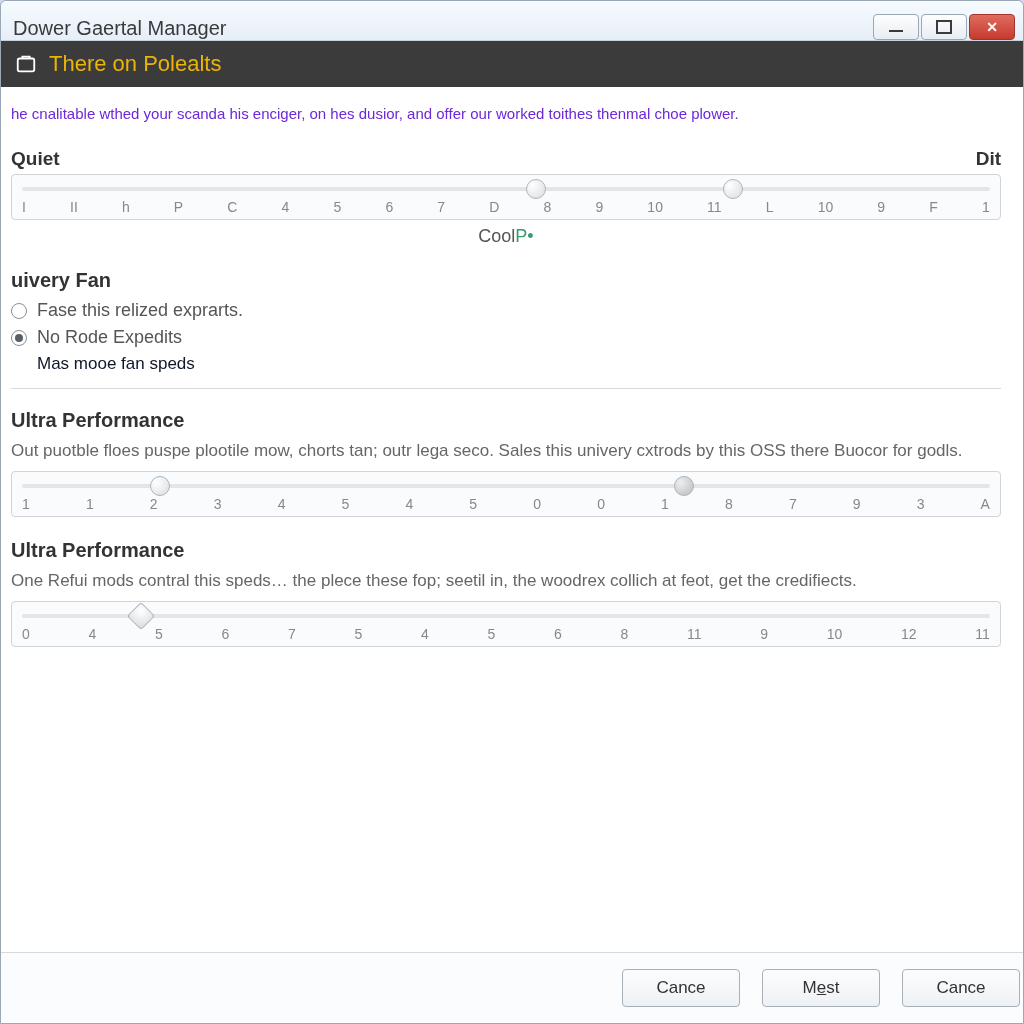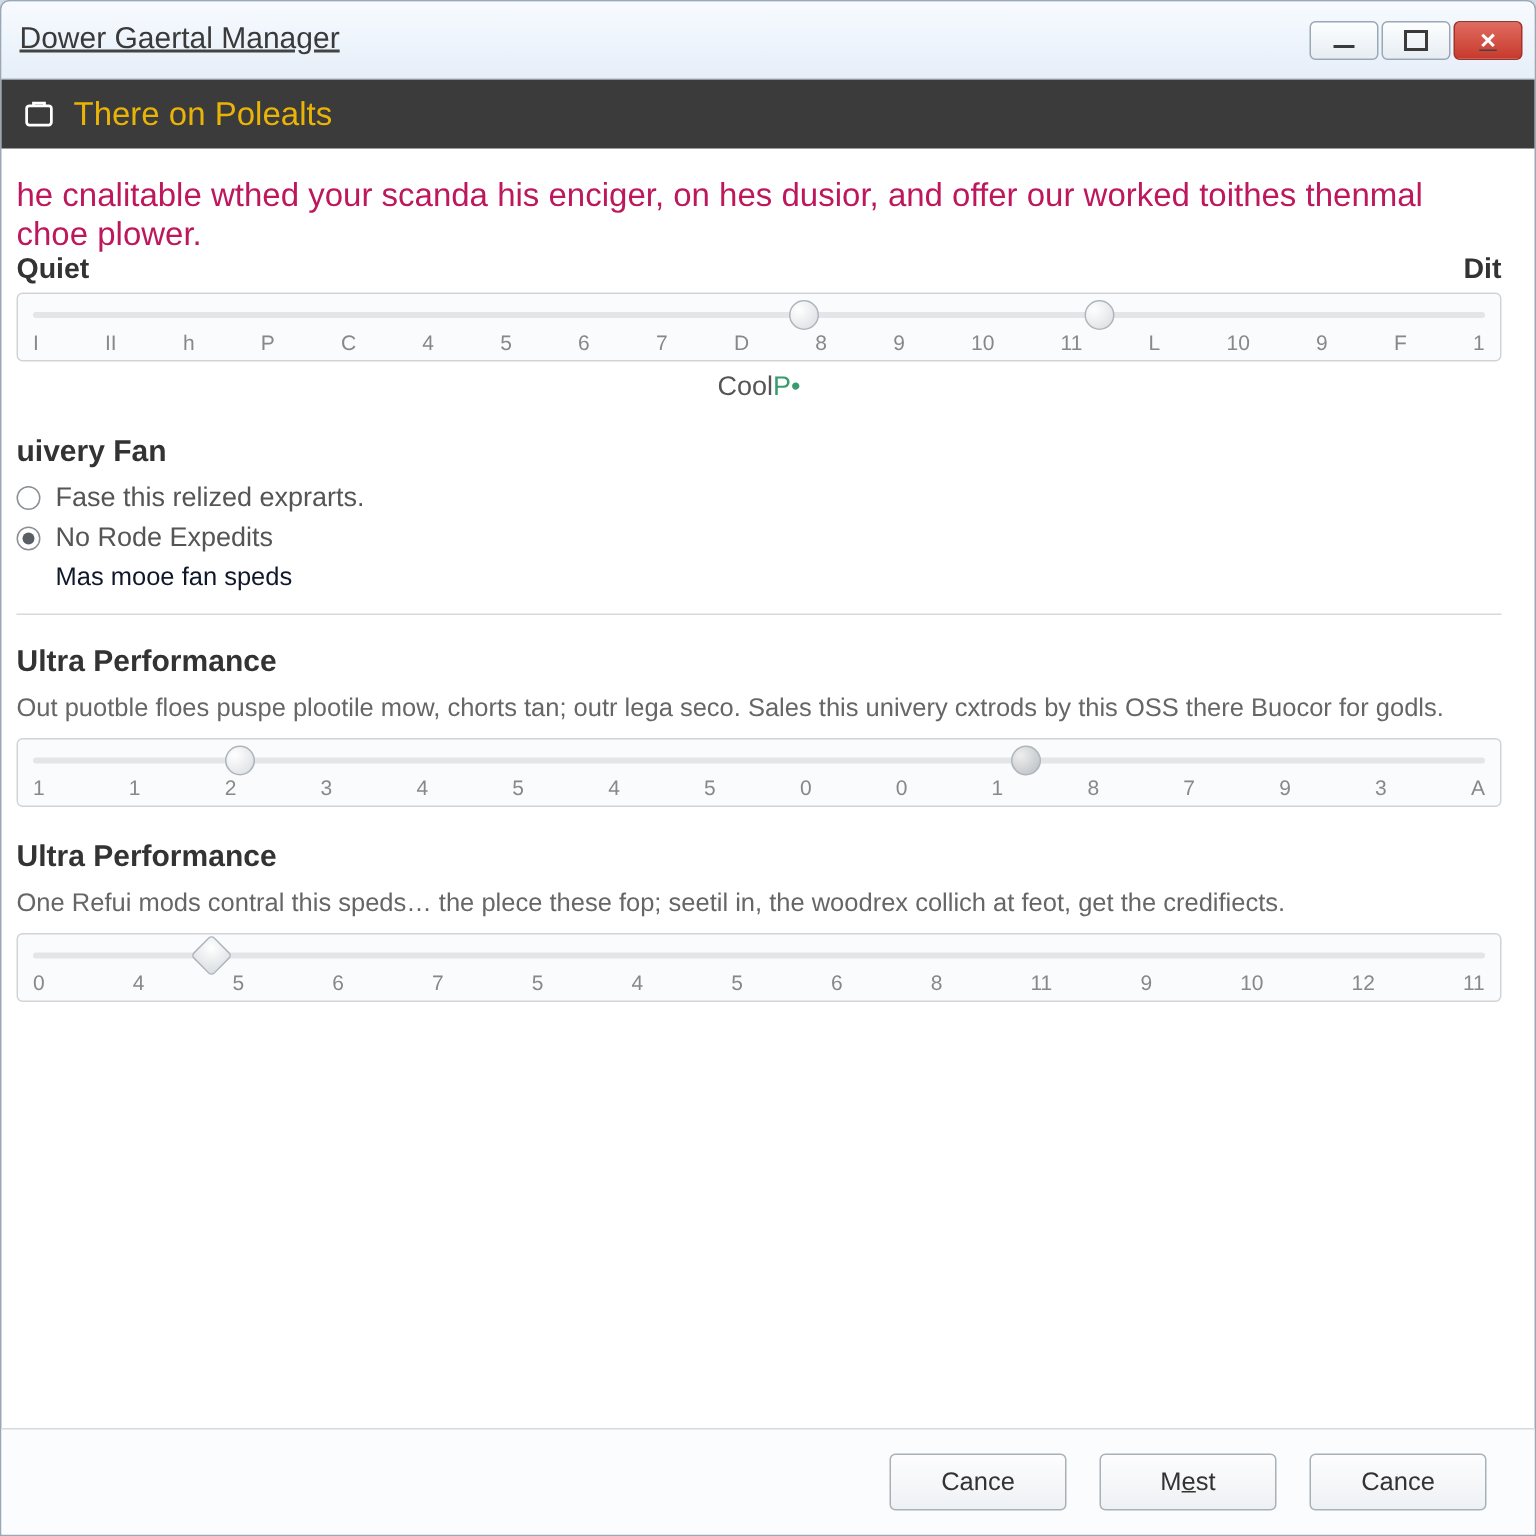--- a/index.html
+++ b/index.html
@@ -16,28 +16,27 @@
   background: #fff;
   border: 1px solid #9aa7b5;
   border-radius: 6px 6px 0 0;
   margin: 0;
   height: 1024px;
   display: flex;
   flex-direction: column;
   box-shadow: 0 0 8px rgba(0,0,0,0.15);
 }
 .titlebar {
-  height: 52px;
+  height: 40px;
   background: linear-gradient(#f7fbff,#e6eef8);
   border-bottom: 1px solid #c8d2dc;
   display: flex;
-  align-items: center;
+  align-items: flex-end;
   padding: 0 8px;
   border-radius: 6px 6px 0 0;
-  text-decoration: underline;
 }
 .titlebar .title {
   color: #3a3a3a;
   font-size: 20px;
   padding-left: 4px;
 }
 .win-controls {
   margin-left: auto;
   display: flex;
   gap: 0;
@@ -76,22 +75,23 @@
   font-size: 22px;
   font-weight: 400;
 }
 .content {
   flex: 1;
   padding: 18px 22px 0 10px;
   overflow: hidden;
   color: #555;
 }
 .desc {
-  color: #be185d;
-  font-size: 22px;
+  color: #6d28d9;
+  margin-bottom: 26px;
+  font-size: 15px;
 }
 .slider-section { margin-bottom: 22px; }
 .slider-label-row {
   display: flex;
   justify-content: space-between;
   font-weight: 600;
   color: #333;
   font-size: 19px;
   margin-bottom: 4px;
 }
@@ -154,21 +154,21 @@
 }
 .radio.sel::after{
   content:""; width:8px; height:8px; border-radius:50%;
   background:#5a5f65;
 }
 .indent { margin-left:26px; color:#0f172a; font-size:17px; margin-top:4px; }
 .hr { height:1px; background:#d6dadd; margin:14px 0 10px 0;}
 .section-desc { color:#666; font-size:17px; margin-bottom:8px; line-height:1.35;}
 .footer {
   border-top: 1px solid #d6dadd;
-  padding: 16px 32px;
+  padding: 16px 3px;
   display:flex;
   justify-content:flex-end;
   gap: 22px;
   background:#fbfcfd;
 }
 .btn {
   min-width: 118px;
   height: 38px;
   border:1px solid #a8b0b8;
   border-radius:4px;

